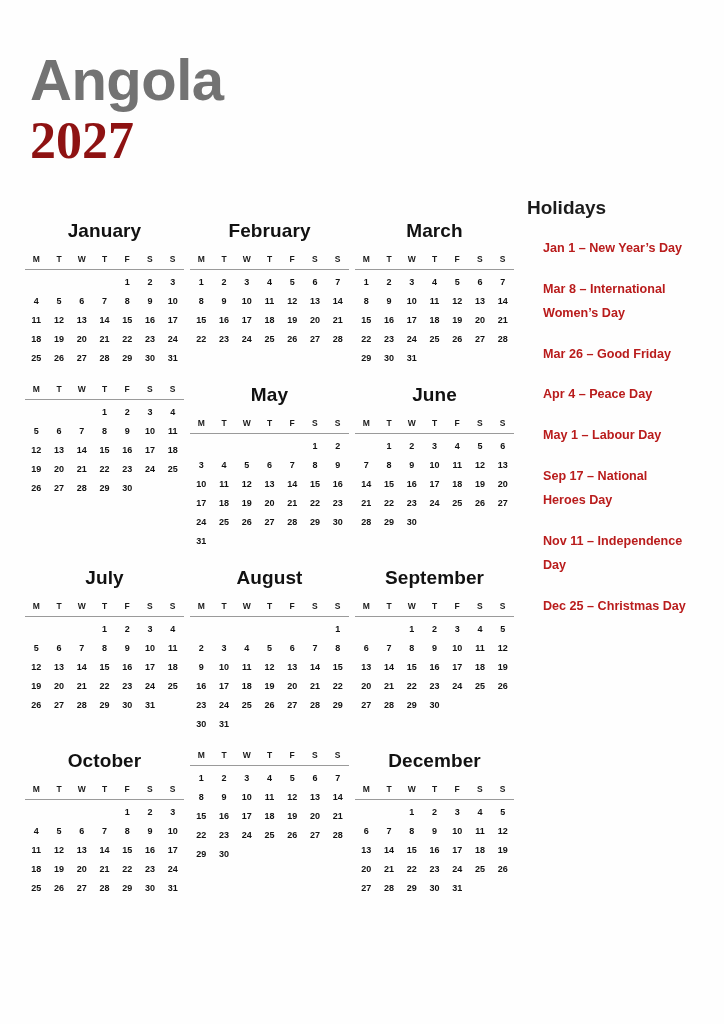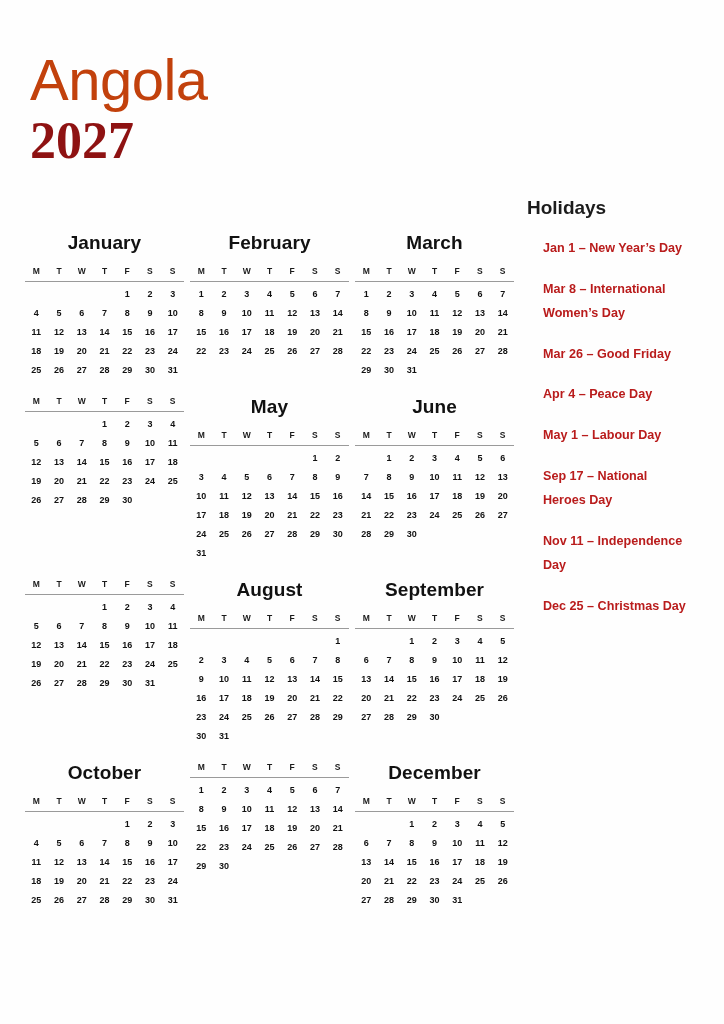--- a/index.html
+++ b/index.html
@@ -24,41 +24,41 @@
 
   
   .header {
     position: absolute;
     left: 30px;
     top: 52px;
     width: 420px;
   }
   .title-country {
     font-family: "Liberation Sans", sans-serif;
-    font-weight: 400;
+    font-weight: 700;
     font-size: 58px;
     line-height: 0.98;
     letter-spacing: -0.5px;
-    color: #c2410c;
+    color: #737373;
     margin: 0;
   }
   .title-year {
     font-family: "Liberation Serif", serif;
     font-weight: 700;
     font-size: 52px;
     line-height: 1.0;
     letter-spacing: 0px;
     margin: 6px 0 0 0;
   }
 
   
   .calendar-area {
     position: absolute;
     left: 22px;
-    top: 232px;
+    top: 220px;
     width: 495px;
   }
   .quarter-row {
     display: flex;
     width: 100%;
   }
   .month {
     width: 165px;
     box-sizing: border-box;
     padding: 0 3px;
@@ -434,20 +434,21 @@
             <div class="day blank"></div>
             <div class="day blank"></div>
             <div class="day blank"></div>
             <div class="day blank"></div>
           </div>
         </div>
       </div>
       <div class="month-spacer"></div>
       <div class="quarter-row">
         <div class="month">
+          <div class="month-name">July</div>
           <div class="dow-row">
             <span>M</span>
             <span>T</span>
             <span>W</span>
             <span>T</span>
             <span>F</span>
             <span>S</span>
             <span>S</span>
           </div>
           <div class="days-grid">

